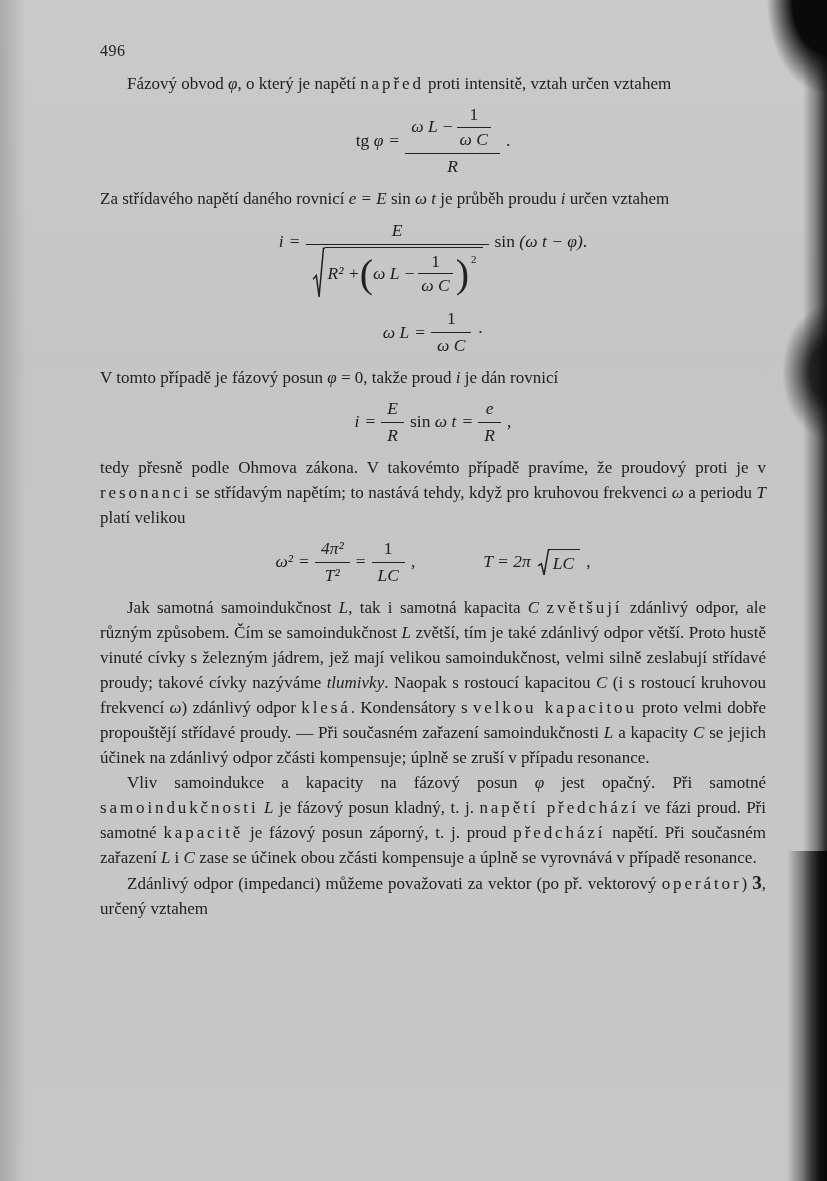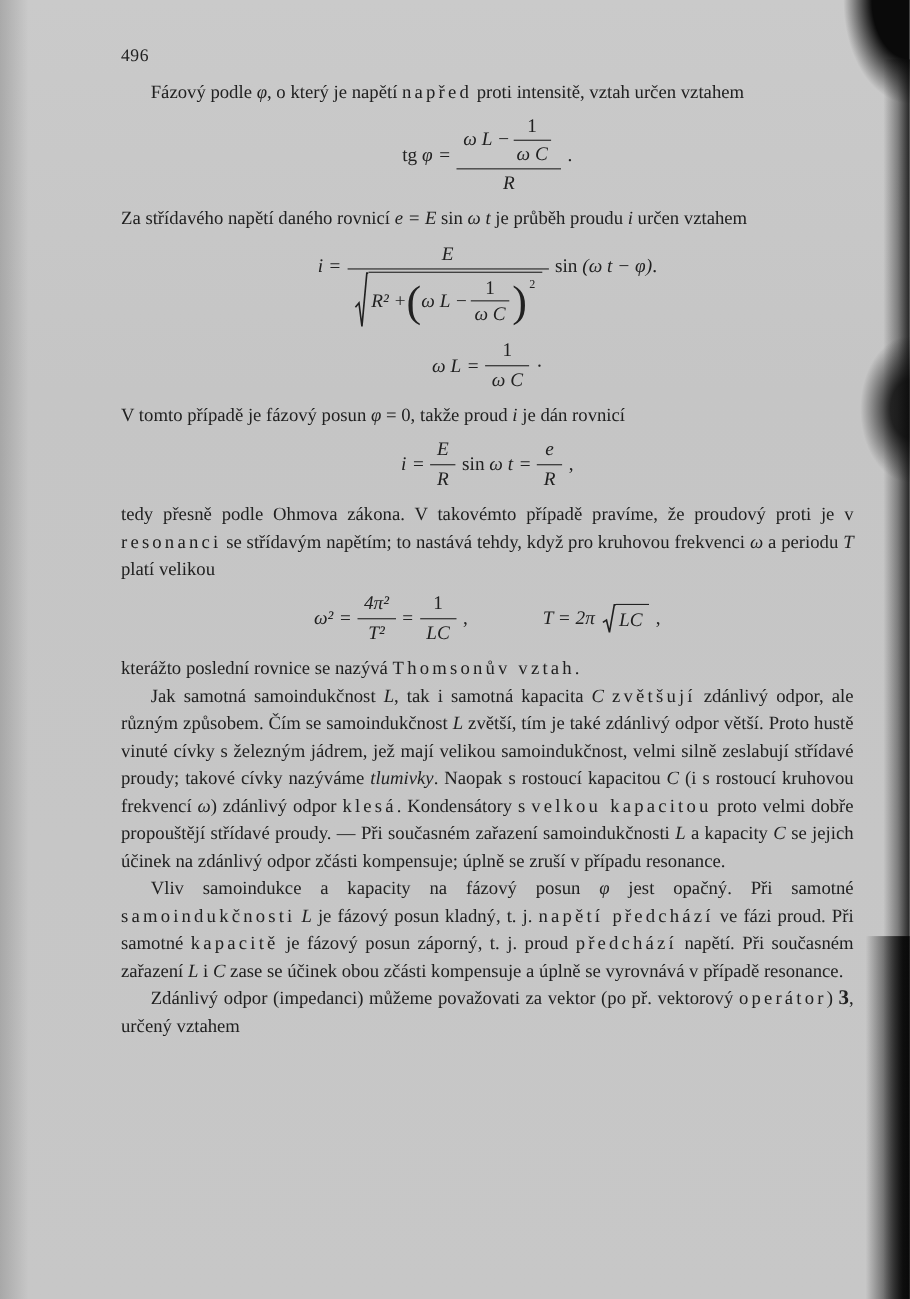--- a/index.html
+++ b/index.html
@@ -11,21 +11,21 @@
     linear-gradient(180deg, #cacaca 0%, #c5c5c5 30%, #c7c7c7 100%)}
   .shade{position:absolute;pointer-events:none}
   .corner-tr{right:0;top:0;width:68px;height:102px;
     background:radial-gradient(120% 125% at 100% 0%, #0a0a0a 42%, rgba(10,10,10,0) 74%)}
   .edge-right{right:0;top:54px;bottom:0;width:24px;
     background:linear-gradient(90deg, rgba(14,14,14,0) 0%, rgba(14,14,14,0.40) 55%, rgba(8,8,8,0.85) 100%)}
   .patch-mid{right:0;top:288px;width:48px;height:168px;
     background:radial-gradient(130% 55% at 100% 50%, rgba(8,8,8,0.82) 28%, rgba(8,8,8,0) 72%)}
   .edge-bottom{right:0;bottom:0;width:40px;height:330px;
     background:linear-gradient(90deg, rgba(6,6,6,0) 0%, rgba(6,6,6,0.9) 85%)}
-  .content{position:absolute;left:110px;top:0;width:666px}
+  .content{position:absolute;left:100px;top:0;width:666px}
   .pagenum{padding-top:42px;font-size:16px;letter-spacing:0.5px}
   .para{font-size:17px;line-height:25px;text-align:justify}
   .para.indent{text-indent:27px}
   .para.first{margin-top:11px}
   .sp{letter-spacing:0.17em}
   i{font-style:italic}
   .rm{font-style:normal}
   .frakz{font-weight:bold;font-size:1.12em}
   .formula{display:flex;align-items:center;justify-content:center;gap:6px;
            font-size:17.5px;line-height:1.25;margin:7px 0}
@@ -51,21 +51,21 @@
 <div class="page">
   <div class="shade corner-tr"></div>
   <div class="shade edge-right"></div>
   <div class="shade patch-mid"></div>
   <div class="shade edge-bottom"></div>
 
   <div class="content">
 
     <div class="pagenum">496</div>
 
-    <p class="para indent first"><span>Fázový podle </span><i>φ</i><span>, o který je napětí </span><span class="sp">napřed</span><span> proti intensitě, vztah určen vztahem</span></p>
+    <p class="para indent first"><span>Fázový obvod </span><i>φ</i><span>, o který je napětí </span><span class="sp">napřed</span><span> proti intensitě, vztah určen vztahem</span></p>
 
     <div class="formula">
       <span class="tok"><span class="rm">tg </span><i>φ</i></span>
       <span class="tok rm">=</span>
       <span class="frac">
         <span class="num">
             <i>ω L − </i>
             <span class="frac nested">
               <span class="num rm">1</span>
               <span class="bar"></span>
@@ -188,21 +188,20 @@
         <svg class="radsign" viewBox="0 0 12 40" preserveAspectRatio="none">
             <path d="M1 25 L4 22 L6.5 38.5 L10.6 1 L12 1" fill="none" stroke="#212121" stroke-width="1.5" vector-effect="non-scaling-stroke"></path>
           </svg>
         <span class="vinc">
             <i>LC</i>
           </span>
       </span>
       <span class="tok rm">,</span>
     </div>
 
-    <p class="para"><span>kterážto poslední rovnice se nazývá </span><span class="sp">Thomsonův vztah</span><span>.</span></p>
 
     <p class="para indent"><span>Jak samotná samoindukčnost </span><i>L</i><span>, tak i samotná kapacita </span><i>C</i><span> </span><span class="sp">zvětšují</span><span> zdánlivý odpor, ale různým způsobem. Čím se samoindukčnost </span><i>L</i><span> zvětší, tím je také zdánlivý odpor větší. Proto hustě vinuté cívky s železným jádrem, jež mají velikou samoindukčnost, velmi silně zeslabují střídavé proudy; takové cívky nazýváme </span><i>tlumivky</i><span>. Naopak s rostoucí kapacitou </span><i>C</i><span> (i s rostoucí kruhovou frekvencí </span><i>ω</i><span>) zdánlivý odpor </span><span class="sp">klesá</span><span>. Kondensátory s </span><span class="sp">velkou kapacitou</span><span> proto velmi dobře propouštějí střídavé proudy. — Při současném zařazení samoindukčnosti </span><i>L</i><span> a kapacity </span><i>C</i><span> se jejich účinek na zdánlivý odpor zčásti kompensuje; úplně se zruší v případu resonance.</span></p>
 
     <p class="para indent"><span>Vliv samoindukce a kapacity na fázový posun </span><i>φ</i><span> jest opačný. Při samotné </span><span class="sp">samoindukčnosti</span><span> </span><i>L</i><span> je fázový posun kladný, t. j. </span><span class="sp">napětí předchází</span><span> ve fázi proud. Při samotné </span><span class="sp">kapacitě</span><span> je fázový posun záporný, t. j. proud </span><span class="sp">předchází</span><span> napětí. Při současném zařazení </span><i>L</i><span> i </span><i>C</i><span> zase se účinek obou zčásti kompensuje a úplně se vyrovnává v případě resonance.</span></p>
 
     <p class="para indent"><span>Zdánlivý odpor (impedanci) můžeme považovati za vektor (po př. vektorový </span><span class="sp">operátor</span><span>) </span><span class="frakz">3</span><span>, určený vztahem</span></p>
 
   </div>
 </div>
 

